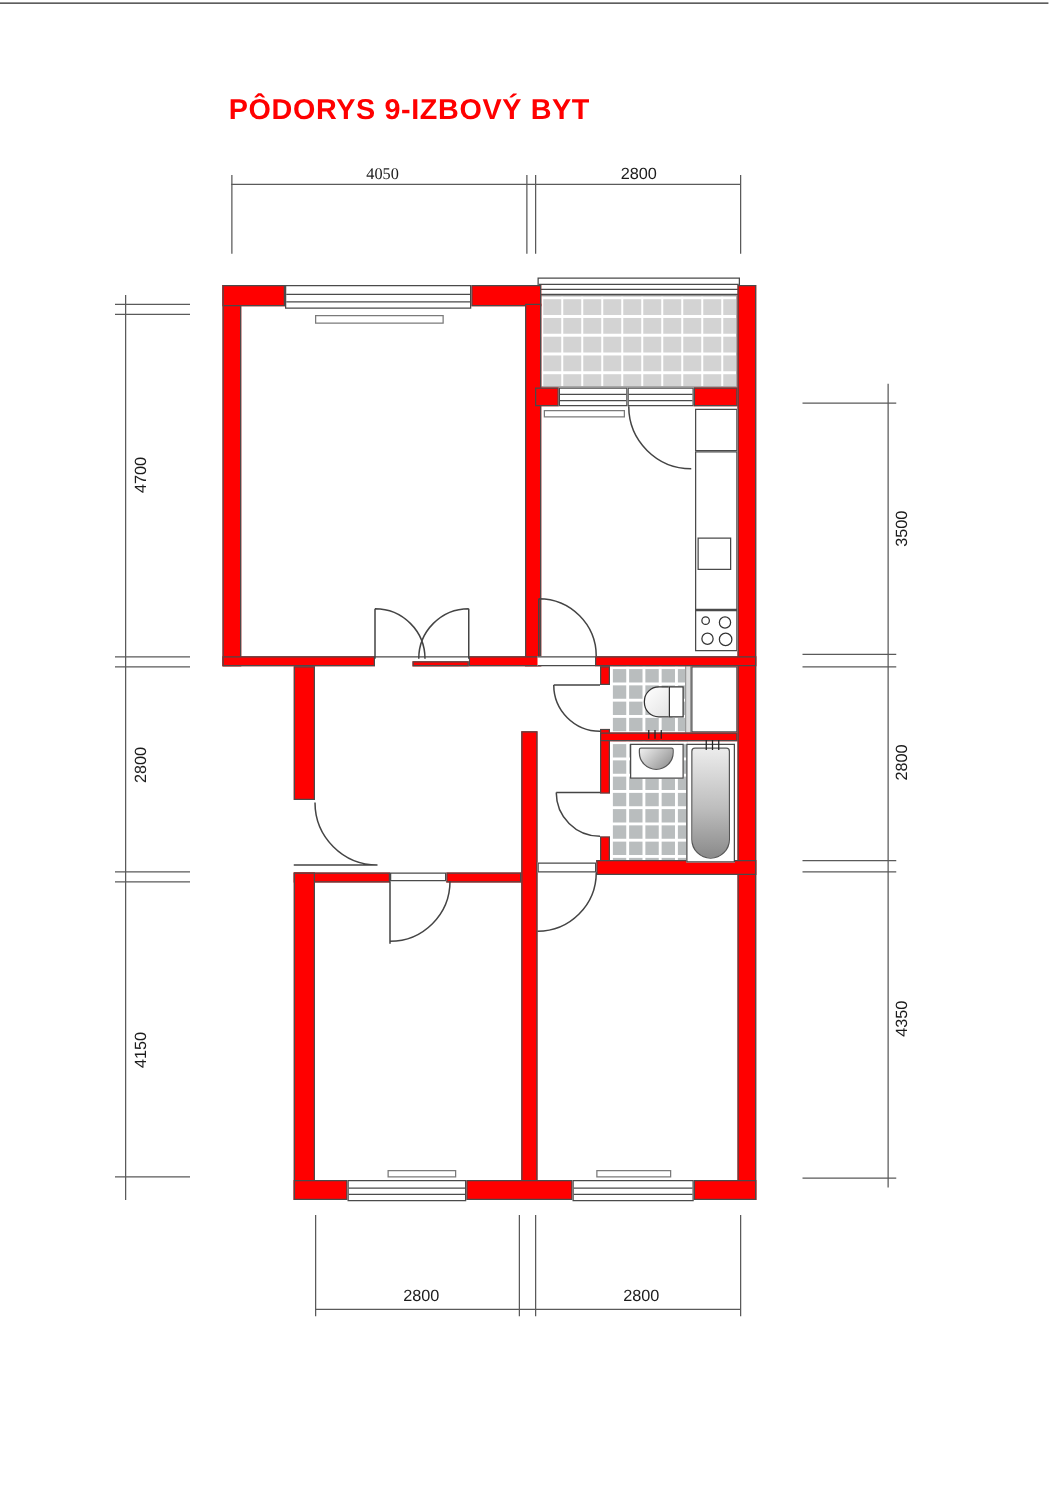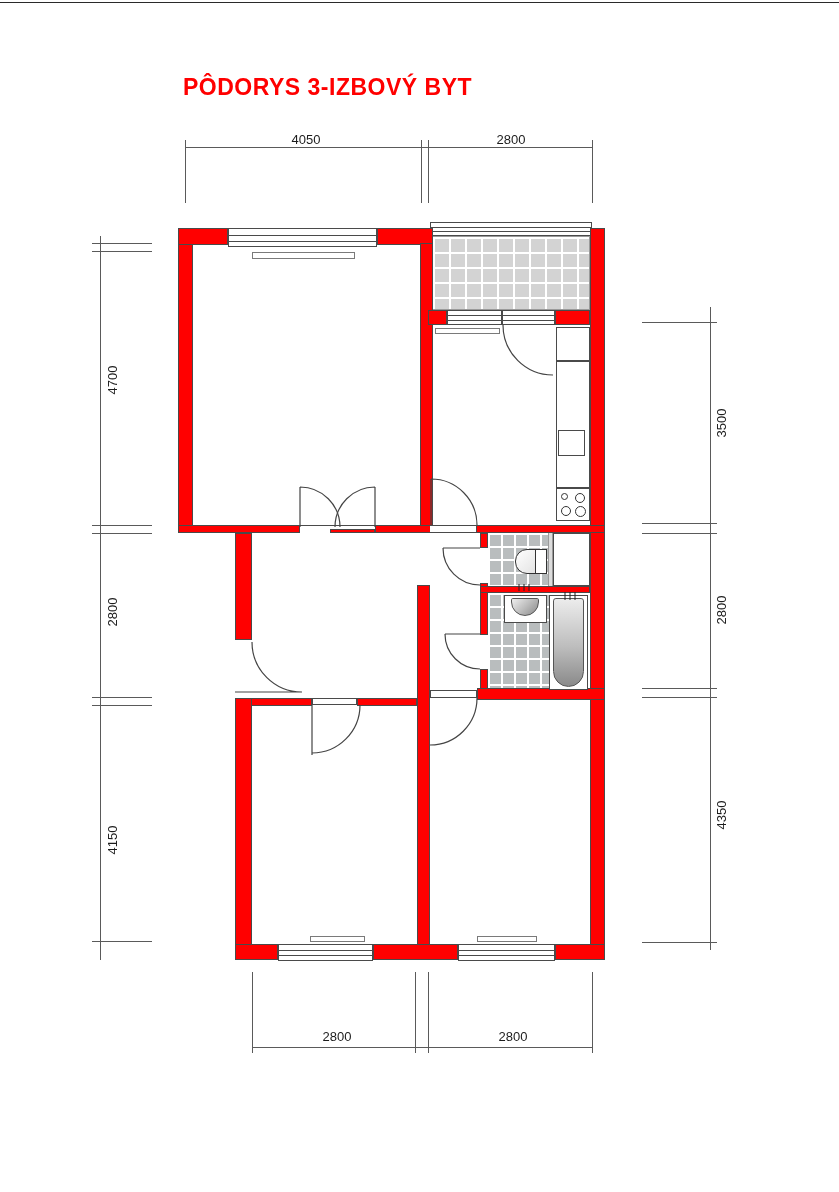--- a/index.html
+++ b/index.html
@@ -26,21 +26,21 @@
        color:var(--title,#f00);letter-spacing:.5px;}
   svg{position:absolute;left:0;top:0;}
 </style>
 </head>
 <body>
 
 <div id="canvas">
 
   <div class="dl" style="left:0;top:2px;width:839px;height:1px;background:#2a2a2a;"></div>
 
-  <div id="title">PÔDORYS 3-IZBOVÝ BYT</div>
+  <div id="title">PÔDORYS 9-IZBOVÝ BYT</div>
 
   <div class="tiles-balcony" style="left:432px;top:236px;width:158px;height:74px;"></div>
   <div class="win" style="left:430px;top:222px;width:162px;height:14px;">
     <div class="wl" style="top:4px;"></div>
     <div class="wl" style="top:8px;"></div>
   </div>
 
   <div class="tiles-bath" style="left:488px;top:533px;width:60px;height:53px;"></div>
   <div class="abs" style="left:548px;top:533px;width:5px;height:53px;background:#dcdcdc;border-left:1px solid #9a9a9a;border-right:1px solid #9a9a9a;box-sizing:border-box;"></div>
   <div class="fix" style="left:553px;top:533px;width:37px;height:53px;"></div>
@@ -162,21 +162,21 @@
   <div class="dl" style="left:92px;top:705px;width:60px;height:1px;"></div>
   <div class="dl" style="left:92px;top:941px;width:60px;height:1px;"></div>
 
   <div class="dl" style="left:642px;top:322px;width:75px;height:1px;"></div>
   <div class="dl" style="left:642px;top:523px;width:75px;height:1px;"></div>
   <div class="dl" style="left:642px;top:533px;width:75px;height:1px;"></div>
   <div class="dl" style="left:642px;top:688px;width:75px;height:1px;"></div>
   <div class="dl" style="left:642px;top:697px;width:75px;height:1px;"></div>
   <div class="dl" style="left:642px;top:942px;width:75px;height:1px;"></div>
 
-  <span class="lbl" style="left:306px;top:139px;">4050</span>
+  <span class="lbl" style="left:306px;top:139px;font-family:Liberation Serif, serif;">4050</span>
   <span class="lbl" style="left:511px;top:139px;">2800</span>
   <span class="lblv" style="left:112px;top:380px;">4700</span>
   <span class="lblv" style="left:112px;top:612px;">2800</span>
   <span class="lblv" style="left:112px;top:840px;">4150</span>
   <span class="lblv" style="left:721px;top:423px;">3500</span>
   <span class="lblv" style="left:721px;top:610px;">2800</span>
   <span class="lblv" style="left:721px;top:815px;">4350</span>
   <span class="lbl" style="left:337px;top:1036px;">2800</span>
   <span class="lbl" style="left:513px;top:1036px;">2800</span>
 

